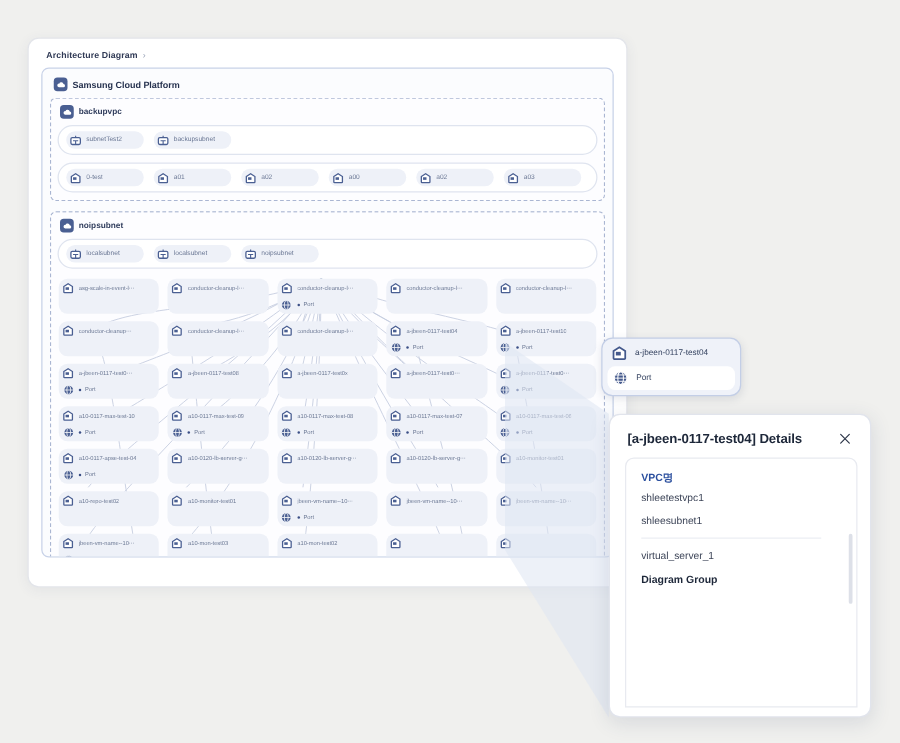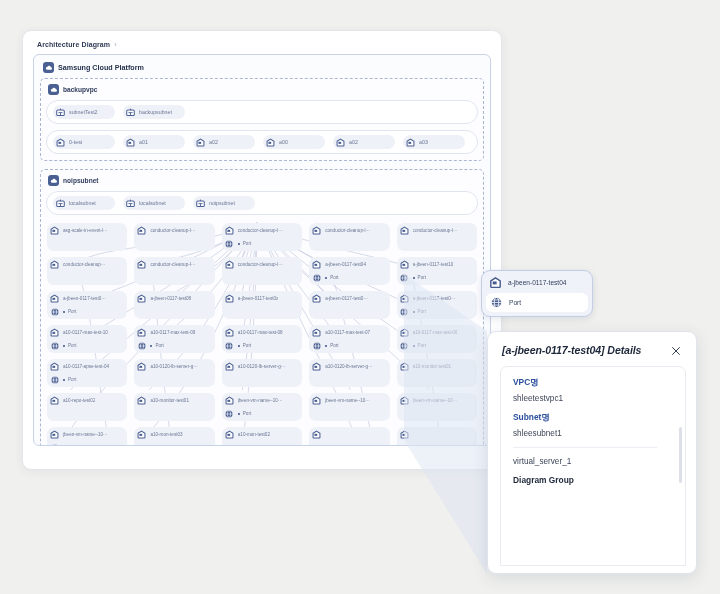--- a/index.html
+++ b/index.html
@@ -141,23 +141,22 @@
     position: absolute; left: 487px; top: 331px;
     width: 210px; height: 243px;
     background: #ffffff;
     border: 1px solid #e1e4ec;
     border-radius: 9px;
     box-shadow: 0 4px 16px rgba(50,60,100,.13);
     z-index: 40;
     overflow: hidden;
   }
   .details-head {
-    display: flex; align-items: flex-start; justify-content: space-between;
+    display: flex; align-items: center; justify-content: space-between;
     padding: 12px 13px 8px 14px;
-    font-style: italic;
   }
   .details-title { font-size: 10.6px; font-weight: bold; color: #1d2739; letter-spacing: -.1px; }
   .close-btn {
     width: 14px; height: 14px; display: flex; align-items: center;
     justify-content: center; cursor: pointer;
   }
   .details-body {
     margin: 0 10px 0 12px;
     border: 1px solid #e8eaf0;
     border-top-left-radius: 7px; border-top-right-radius: 7px;
@@ -930,21 +929,20 @@
             <path d="M3.4 3.4 12.6 12.6M12.6 3.4 3.4 12.6" stroke="#2a3346" stroke-width="1.25" stroke-linecap="round"></path>
           </svg>
       </span>
     </div>
     <div class="details-body">
       <div class="field">
         <div class="field-label">VPC명</div>
         <div class="field-value">shleetestvpc1</div>
       </div>
       <div class="field">
-        <div class="field-label">Subnet명</div>
         <div class="field-value">shleesubnet1</div>
       </div>
       <div class="divider"></div>
       <div class="field">
         <div class="field-value">virtual_server_1</div>
       </div>
       <div class="field">
         <div class="field-label dark">Diagram Group</div>
       </div>
       <div class="v-scroll"></div>

